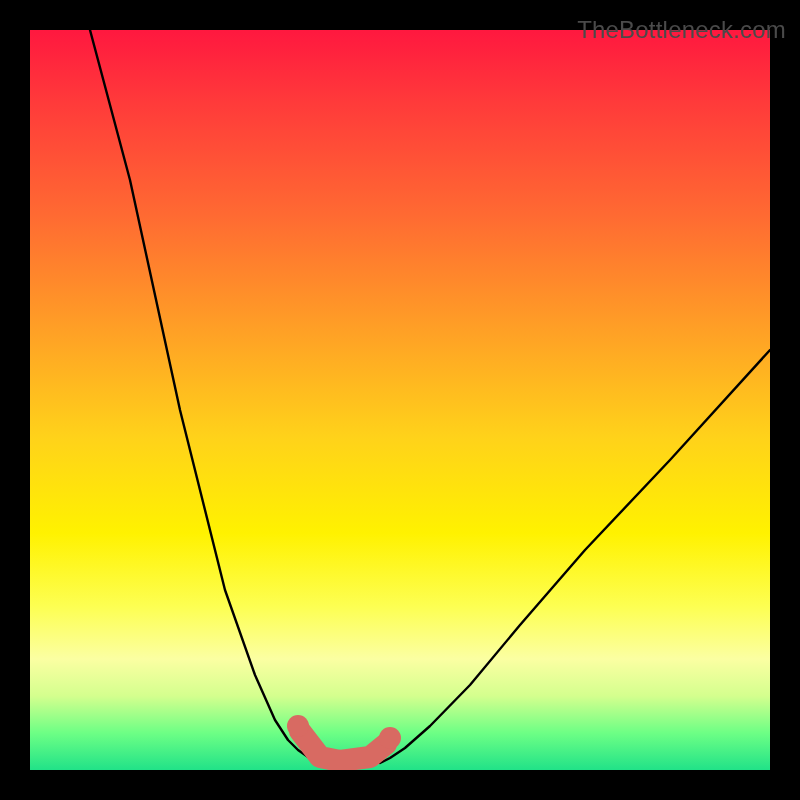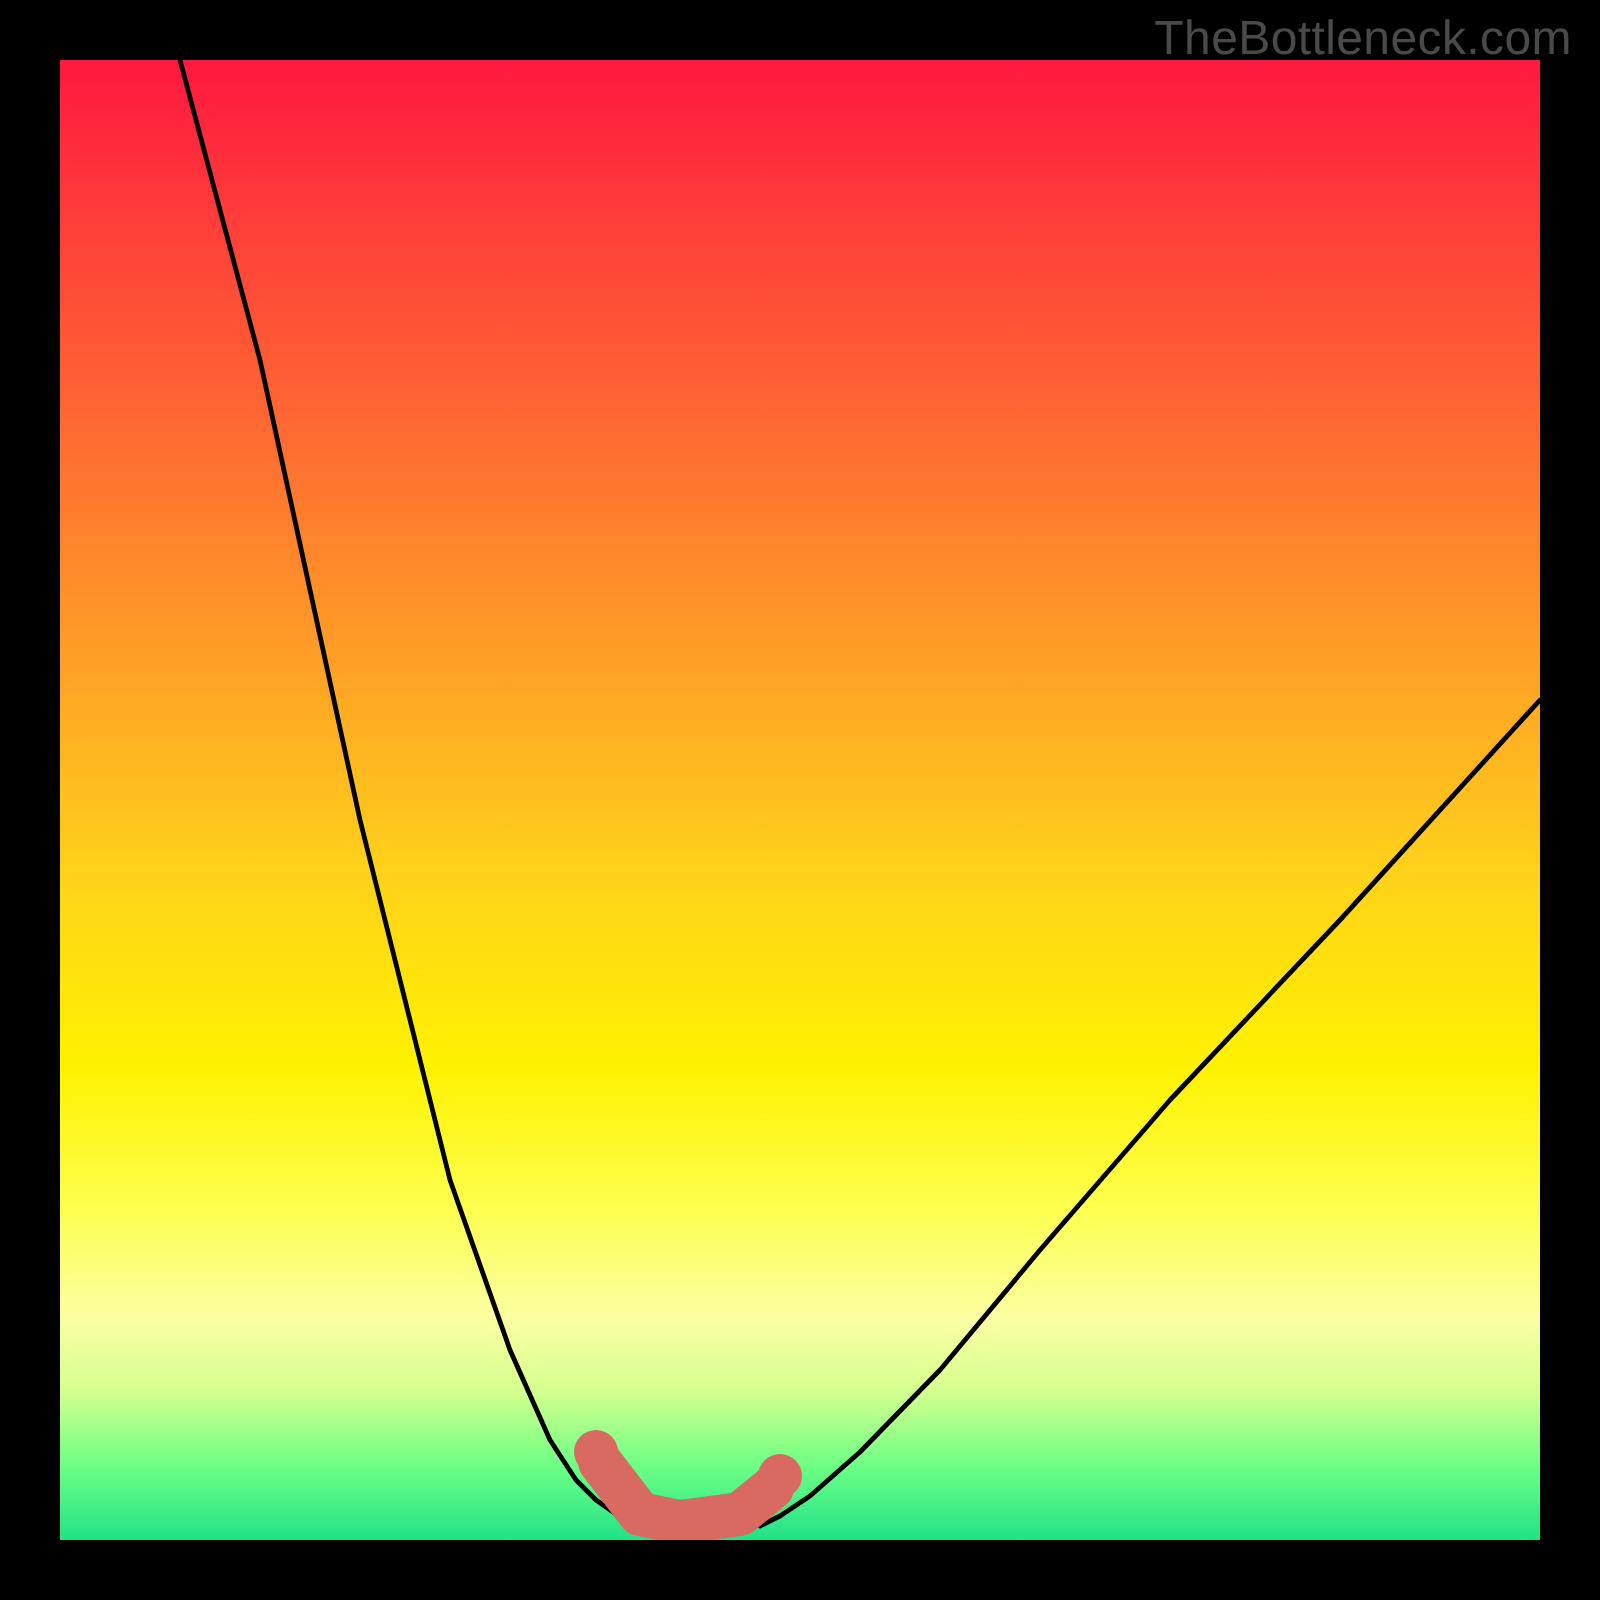--- a/index.html
+++ b/index.html
@@ -35,21 +35,21 @@
       #fff200 68%,
       #fdff53 78%,
       #fbffa2 85%,
       #d4ff8e 90%,
       #6dff85 95%,
       #21e288 100%
     );
   }
   .watermark {
     position: absolute;
-    top: 6px;
+    top: 16px;
     right: 14px;
     color: #4a4a4a;
     font-size: 24px;
     font-weight: 500;
     letter-spacing: 0.2px;
     z-index: 20;
   }
   svg.curves {
     position: absolute;
     left: 0;

